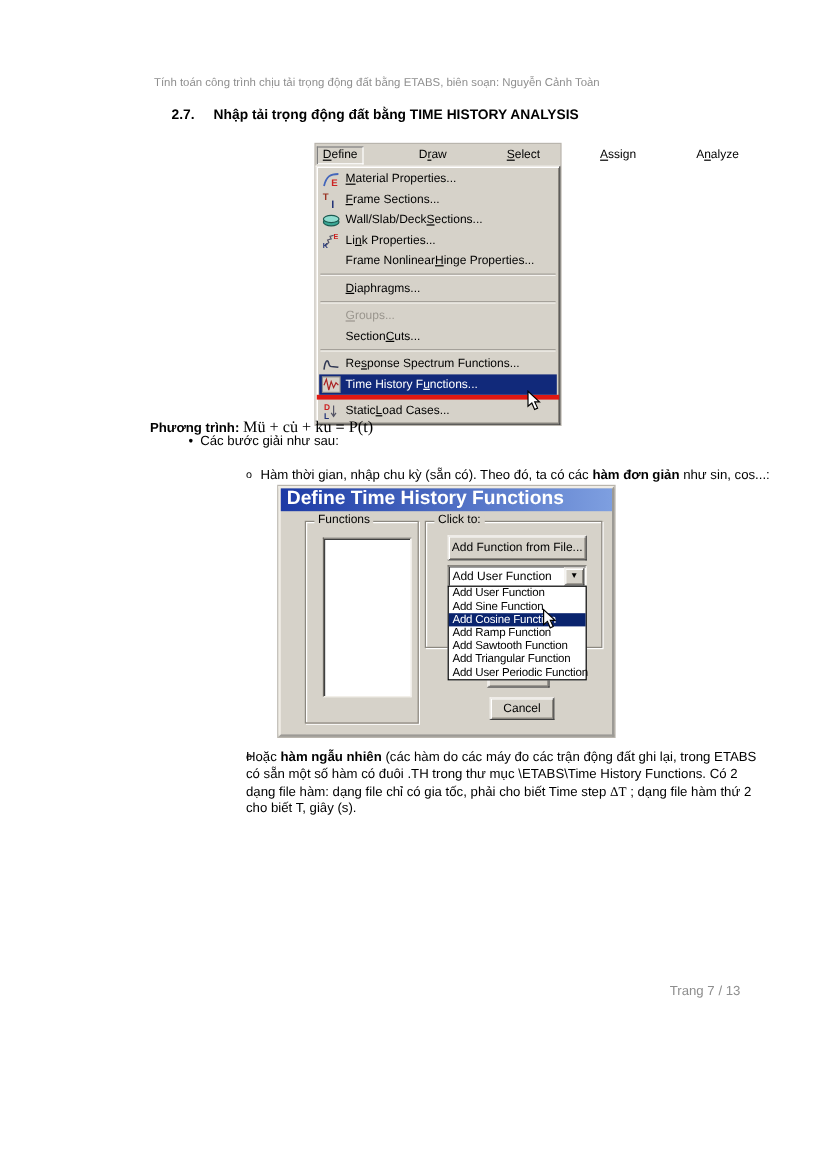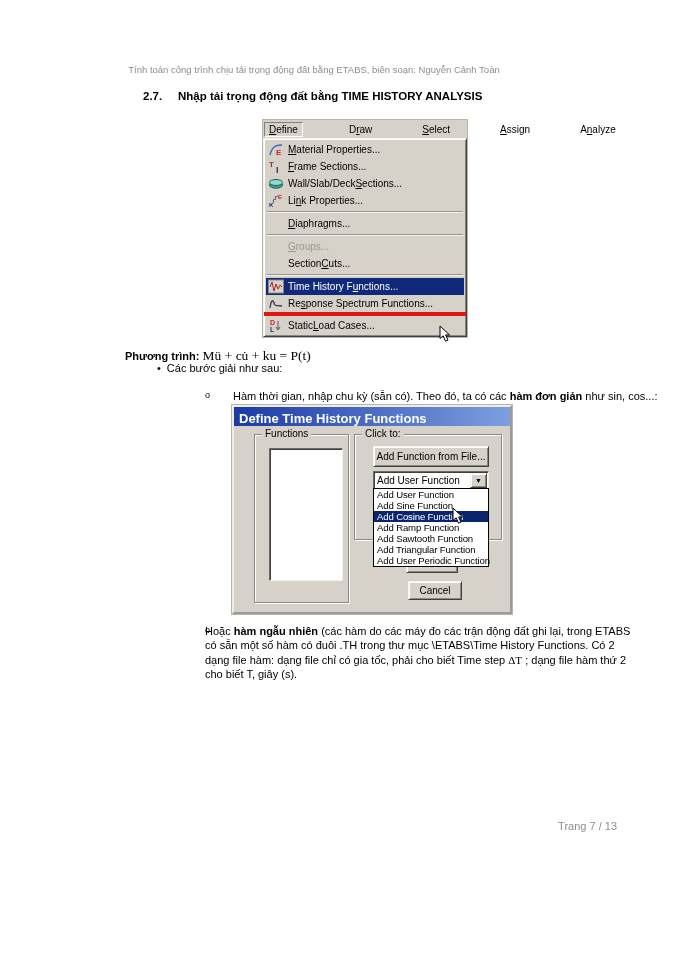--- a/index.html
+++ b/index.html
@@ -13,21 +13,21 @@
   .heading .num{display:inline-block;width:35px;}
   .equation-line{position:absolute;top:348px;left:125px;font-size:11px;}
   .equation-line .eq-label{font-weight:bold;}
   .equation-line .formula{font-family:"Liberation Serif",serif;font-size:13.5px;}
   .bullet1{position:absolute;top:362px;left:157px;font-size:11px;}
   .bullet1 .mark{margin-right:6px;}
   .sub1{position:absolute;top:389px;left:205px;font-size:11px;white-space:nowrap;}
   .sub2{position:absolute;top:624px;left:205px;font-size:11px;}
   .sub-mark{position:absolute;left:0;top:1px;font-size:9px;}
   .sub-text{line-height:14.3px;}
-  .sub1 .sub-text{margin-left:28px;display:inline-block;}
+  .sub1 .sub-text{margin-left:12px;display:inline-block;}
   .sub2 .sub-text{width:427px;}
   .serif{font-family:"Liberation Serif",serif;}
   .doc-footer{position:absolute;top:820px;left:0;right:83px;text-align:right;
               font-size:11px;color:#8e8e8e;}
   b{font-weight:bold;}
 
   
   .menu-shot{position:absolute;left:263px;top:120px;width:204px;background:#d6d2c9;
              box-shadow:0 0 0 1px #b9b5ad;font-size:10px;}
   .menubar{height:18px;display:flex;align-items:center;padding-left:1px;gap:41px;}
@@ -43,21 +43,21 @@
   .mi.dis{color:#9a968e;}
   .msep{height:0;border-top:1px solid #9a968e;border-bottom:1px solid #f5f3ef;margin:2px 1px;}
   .red-line{height:4px;background:#e01812;margin:0 -2px 1px -2px;}
   u{text-decoration:underline;}
 
   
   .dialog-shot{position:absolute;left:232px;top:405px;width:276px;height:205px;
                background:#d6d2c9;border:2px outset #f0ede6;font-size:10px;
                box-shadow:0 0 0 1px #b9b5ad;}
   .titlebar{height:19px;background:linear-gradient(90deg,#1c3aa5,#7e9fe0);
-            color:#fff;font-weight:bold;font-size:13px;display:flex;align-items:flex-end;
+            color:#fff;font-weight:bold;font-size:16px;display:flex;align-items:flex-start;
             padding-left:5px;}
   .group{position:absolute;border:1px solid #8c8880;
          box-shadow:inset 1px 1px 0 #fff, 1px 1px 0 #fff;}
   .group-label{position:absolute;top:-7px;left:7px;background:#d6d2c9;padding:0 3px;}
   .grp-functions{left:20px;top:27px;width:93px;height:167px;}
   .grp-clickto{left:120px;top:27px;width:146px;height:104px;}
   .listbox{position:absolute;left:35px;top:41px;width:72px;height:131px;background:#fff;
            border:1px solid;border-color:#6e6a63 #f2efe9 #f2efe9 #6e6a63;
            box-shadow:inset 1px 1px 0 #404040;}
   .btn{background:#d6d2c9;border:1px solid;border-color:#f5f3ef #404040 #404040 #f5f3ef;
@@ -144,20 +144,25 @@
               <path d="M3 12 L6 9 L5 7 L8 6 L7 4 L10 3" stroke="#556" fill="none"></path>
               <text x="1" y="14" font-size="6" font-weight="bold" fill="#223377">K</text>
               <text x="10" y="6" font-size="6" font-weight="bold" fill="#cc2222">E</text>
             </svg>
         </span>
         <span>Li</span>
           <u>n</u>
           <span>k Properties...</span>
       </div>
 
+      <div class="mi">
+        <span>Frame Nonlinear </span>
+          <u>H</u>
+          <span>inge Properties...</span>
+      </div>
 
       <div class="msep"></div>
 
       <div class="mi">
         <span></span>
           <u>D</u>
           <span>iaphragms...</span>
       </div>
 
       <div class="msep"></div>
@@ -169,41 +174,41 @@
       </div>
 
       <div class="mi">
         <span>Section </span>
           <u>C</u>
           <span>uts...</span>
       </div>
 
       <div class="msep"></div>
 
+      <div class="mi">
+        <span class="ico">
+          <svg width="16" height="15" viewBox="0 0 16 15">
+              <path d="M2 12 C3 4,5 3,6 7 C7 11,9 9,14 10" fill="none" stroke="#333a55" stroke-width="1.3"></path>
+            </svg>
+        </span>
+        <span>Re</span>
+          <u>s</u>
+          <span>ponse Spectrum Functions...</span>
+      </div>
+
       <div class="mi hl">
         <span class="ico">
           <svg width="16" height="15" viewBox="0 0 16 15">
               <rect x="0.5" y="1" width="15" height="13" fill="#d6d2c9" stroke="#888"></rect>
               <path d="M2 8 L4 3 L6 12 L8 5 L10 10 L12 6 L14 8" fill="none" stroke="#aa2222"></path>
             </svg>
         </span>
         <span>Time History F</span>
           <u>u</u>
           <span>nctions...</span>
-      </div>
-
-      <div class="mi">
-        <span class="ico">
-          <svg width="16" height="15" viewBox="0 0 16 15">
-              <path d="M2 12 C3 4,5 3,6 7 C7 11,9 9,14 10" fill="none" stroke="#333a55" stroke-width="1.3"></path>
-            </svg>
-        </span>
-        <span>Re</span>
-          <u>s</u>
-          <span>ponse Spectrum Functions...</span>
       </div>
 
       <div class="red-line"></div>
 
       <div class="mi">
         <span class="ico">
           <svg width="16" height="15" viewBox="0 0 16 15">
               <text x="2" y="7" font-size="7" font-weight="bold" fill="#cc2222">D</text>
               <text x="2" y="14" font-size="7" font-weight="bold" fill="#223377">L</text>
               <path d="M10 3 L10 11 M8 9 L10 12 L12 9" stroke="#556" fill="none"></path>

